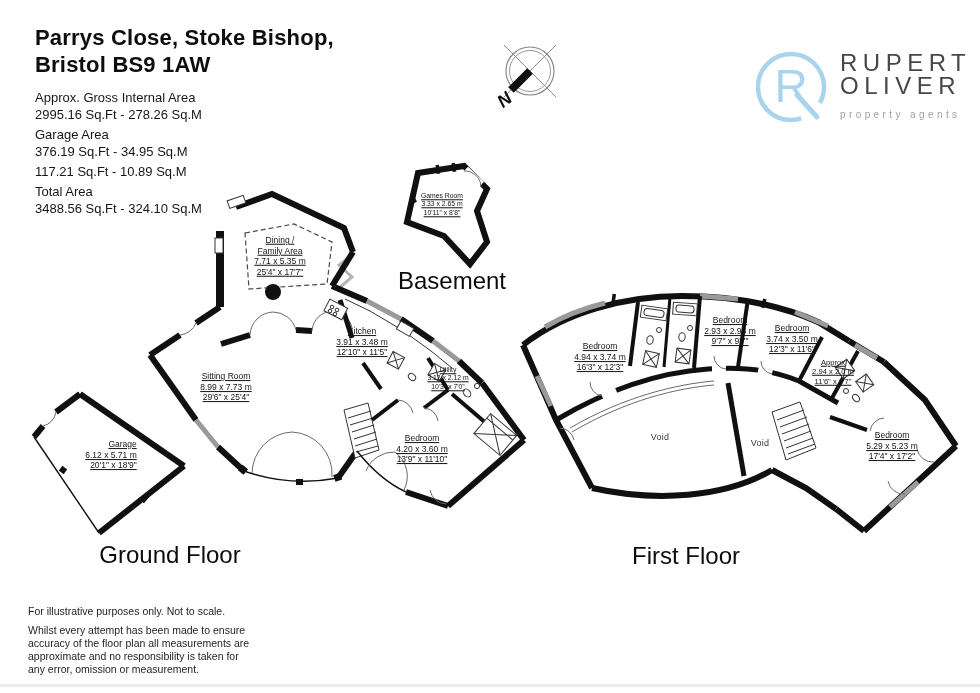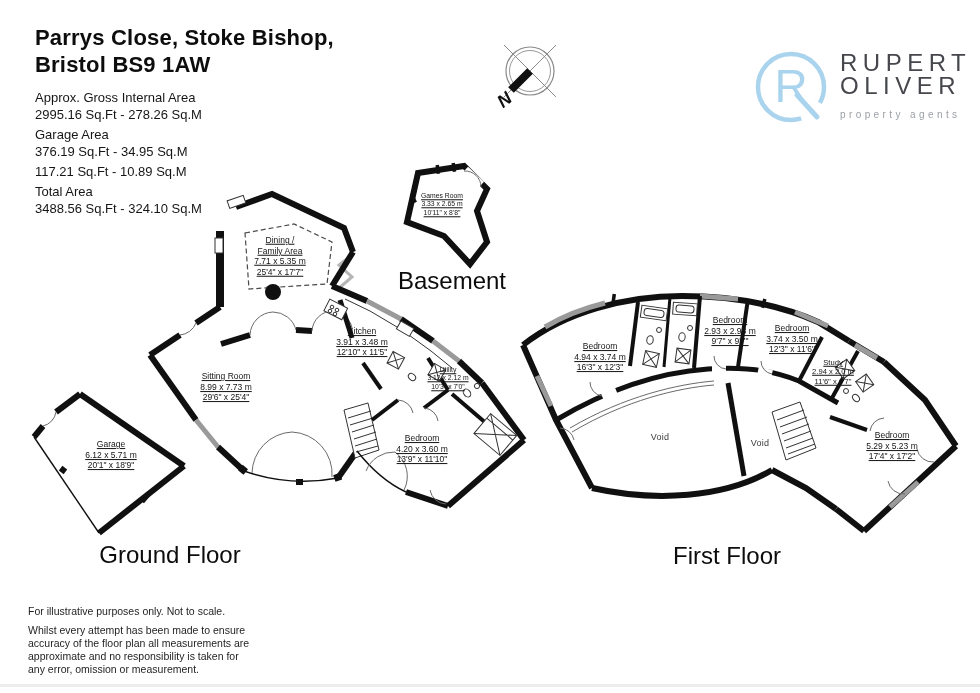--- a/index.html
+++ b/index.html
@@ -303,21 +303,21 @@
     <div>3.91 x 3.48 m</div>
     <div>12'10" x 11'5"</div>
   </div>
 
   <div class="room-label sm" style="left:448px;top:379px;">
     <div>Utility</div>
     <div>3.12 x 2.12 m</div>
     <div>10'3" x 7'0"</div>
   </div>
 
-  <div class="room-label" style="left:111px;top:455px;">
+  <div class="room-label" style="left:111px;top:455px;text-align:right;">
     <div>Garage</div>
     <div>6.12 x 5.71 m</div>
     <div>20'1" x 18'9"</div>
   </div>
 
   <div class="room-label" style="left:422px;top:449px;">
     <div>Bedroom</div>
     <div>4.20 x 3.60 m</div>
     <div>13'9" x 11'10"</div>
   </div>
@@ -334,37 +334,37 @@
     <div>9'7" x 9'7"</div>
   </div>
 
   <div class="room-label" style="left:792px;top:339px;">
     <div>Bedroom</div>
     <div>3.74 x 3.50 m</div>
     <div>12'3" x 11'6"</div>
   </div>
 
   <div class="room-label md" style="left:833px;top:372px;">
-    <div>Study</div>
+    <div>Approx</div>
     <div>2.94 x 2.0 m</div>
     <div>11'6" x 6'7"</div>
   </div>
 
   <div class="room-label" style="left:892px;top:446px;">
     <div>Bedroom</div>
     <div>5.29 x 5.23 m</div>
     <div>17'4" x 17'2"</div>
   </div>
 
   <div class="void-label" style="left:660px;top:437px;">Void</div>
   <div class="void-label" style="left:760px;top:443px;">Void</div>
 
   <div class="floor-title" style="left:452px;top:281px;">Basement</div>
   <div class="floor-title" style="left:170px;top:555px;">Ground Floor</div>
-  <div class="floor-title" style="left:686px;top:556px;margin-left:41px;">First Floor</div>
+  <div class="floor-title" style="left:686px;top:556px;">First Floor</div>
 
   <div class="disclaimer">
     <div class="d1">For illustrative purposes only. Not to scale.</div>
     <div>Whilst every attempt has been made to ensure</div>
     <div>accuracy of the floor plan all measurements are</div>
     <div>approximate and no responsibility is taken for</div>
     <div>any error, omission or measurement.</div>
   </div>
 
   <div class="scan-edge"></div>

